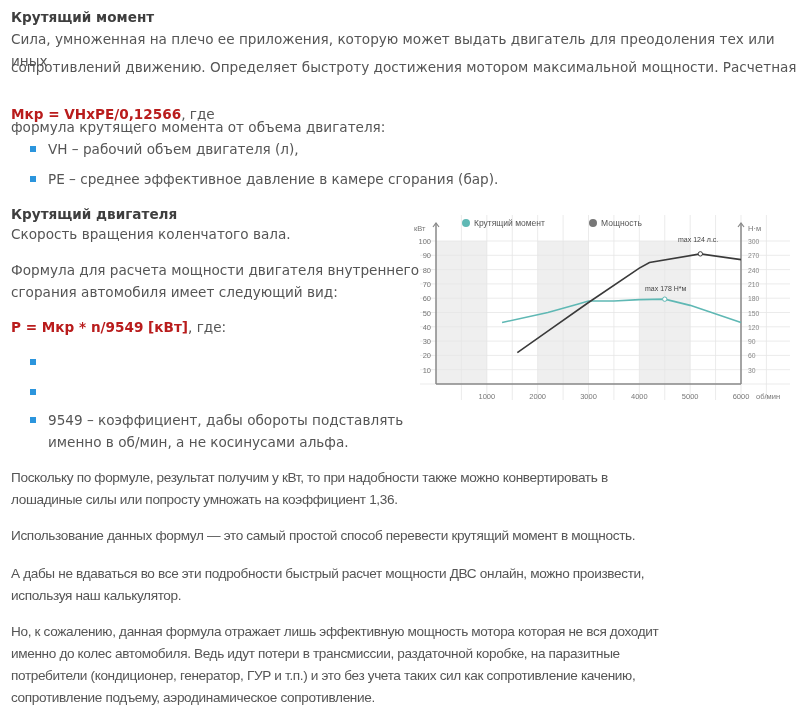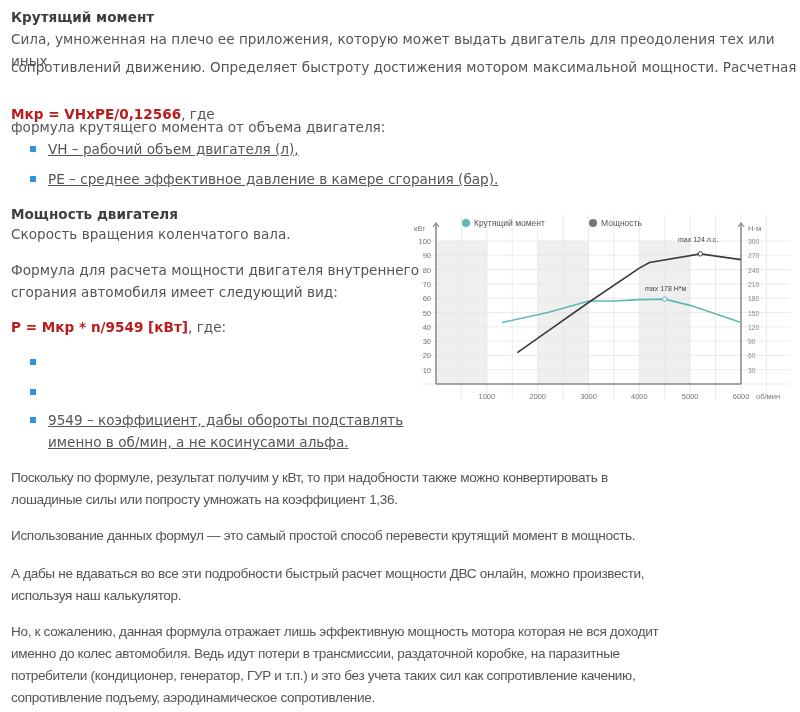--- a/index.html
+++ b/index.html
@@ -1,21 +1,21 @@
 <!DOCTYPE html>
 <html><head>
 <meta charset="utf-8">
 <style>
   html, body { margin:0; padding:0; background:#ffffff; }
   body { width:800px; height:712px; position:relative; overflow:hidden;
          font-family:"DejaVu Sans", sans-serif; color:#555555; }
   .p { position:absolute; left:11px; font-size:13.6px; line-height:22px; margin:0; }
   .h { font-weight:bold; color:#3e3e3e; }
   .formula b { color:#b91c1c; }
-  ul.bul { position:absolute; left:30px; margin:0; padding:0; list-style:none; font-size:13.6px; line-height:22px;text-decoration:underline; }
+  ul.bul { position:absolute; left:30px; margin:0; padding:0; list-style:none; font-size:13.6px; line-height:22px; }
   ul.bul li { position:relative; padding-left:18px; }
   ul.bul li .sq { position:absolute; left:0; top:8px; width:6px; height:6px; background:#2b95dd; }
   .narrow { font-family:"Liberation Sans", sans-serif; font-size:14.4px; letter-spacing:-0.35px; }
   #chart { position:absolute; left:405px; top:205px; width:395px; height:200px; }
   #chart text { font-family:"Liberation Sans", sans-serif; }
 </style>
 </head>
 <body>
 
 <p class="p h" style="top:6px;">Крутящий момент</p>
@@ -23,21 +23,21 @@
 <p class="p" style="top:56px;">сопротивлений движению. Определяет быстроту достижения мотором максимальной мощности. Расчетная</p>
 <p class="p" style="top:72px;margin-top:44px;">формула крутящего момента от объема двигателя:</p>
 <p class="p formula" style="top:103px;">
   <b>Мкр = VНхРЕ/0,12566</b><span>, где</span>
 </p>
 <ul class="bul" style="top:138px;">
   <li style="height:30px;"><span class="sq"></span><span>VН – рабочий объем двигателя (л),</span></li>
   <li><span class="sq"></span><span>РЕ – среднее эффективное давление в камере сгорания (бар).</span></li>
 </ul>
 
-<p class="p h" style="top:203px;">Мощность двигателя</p>
+<p class="p h" style="top:203px;">Крутящий двигателя</p>
 <p class="p" style="top:223px;">Скорость вращения коленчатого вала.</p>
 <p class="p" style="top:259px;text-align:center;">Формула для расчета мощности двигателя внутреннего</p>
 <p class="p" style="top:281px;">сгорания автомобиля имеет следующий вид:</p>
 <p class="p formula" style="top:316px;">
   <b>P = Мкр * n/9549 [кВт]</b><span>, где:</span>
 </p>
 <ul class="bul" style="top:351px;">
   <li style="height:30px;"><span class="sq"></span></li>
   <li style="height:28px;"><span class="sq"></span></li>
   <li><span class="sq"></span><span>9549 – коэффициент, дабы обороты подставлять</span><br><span>именно в об/мин, а не косинусами альфа.</span></li>

